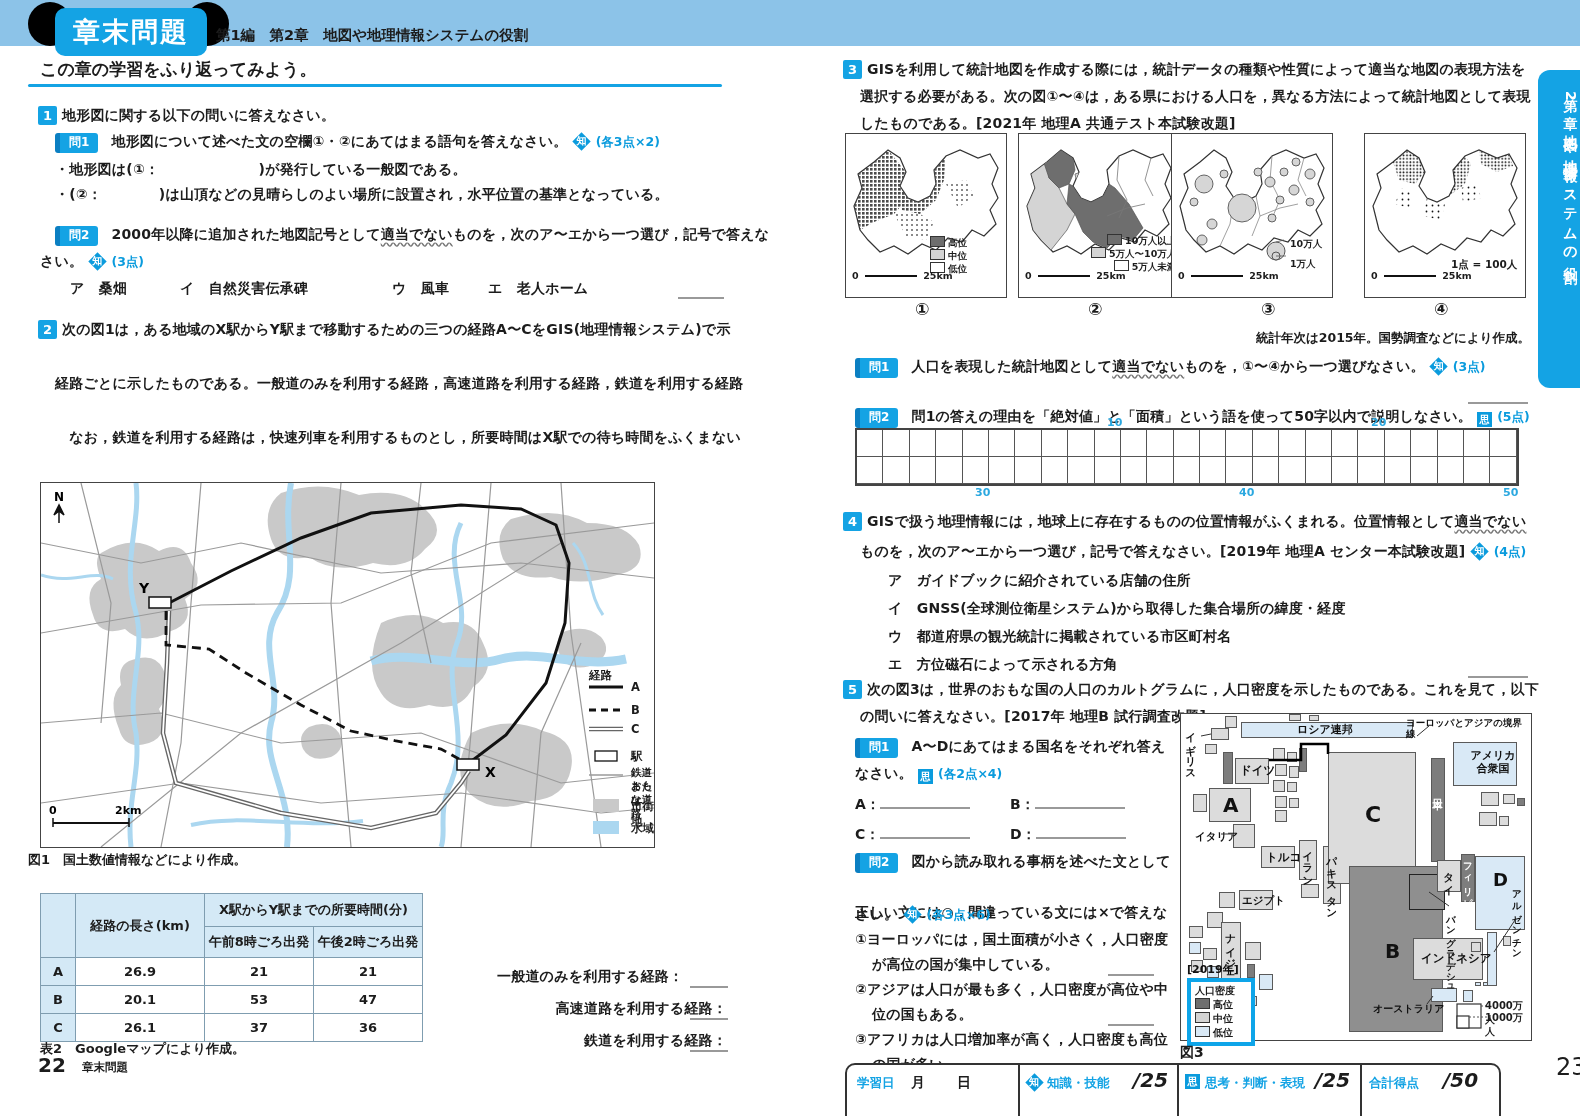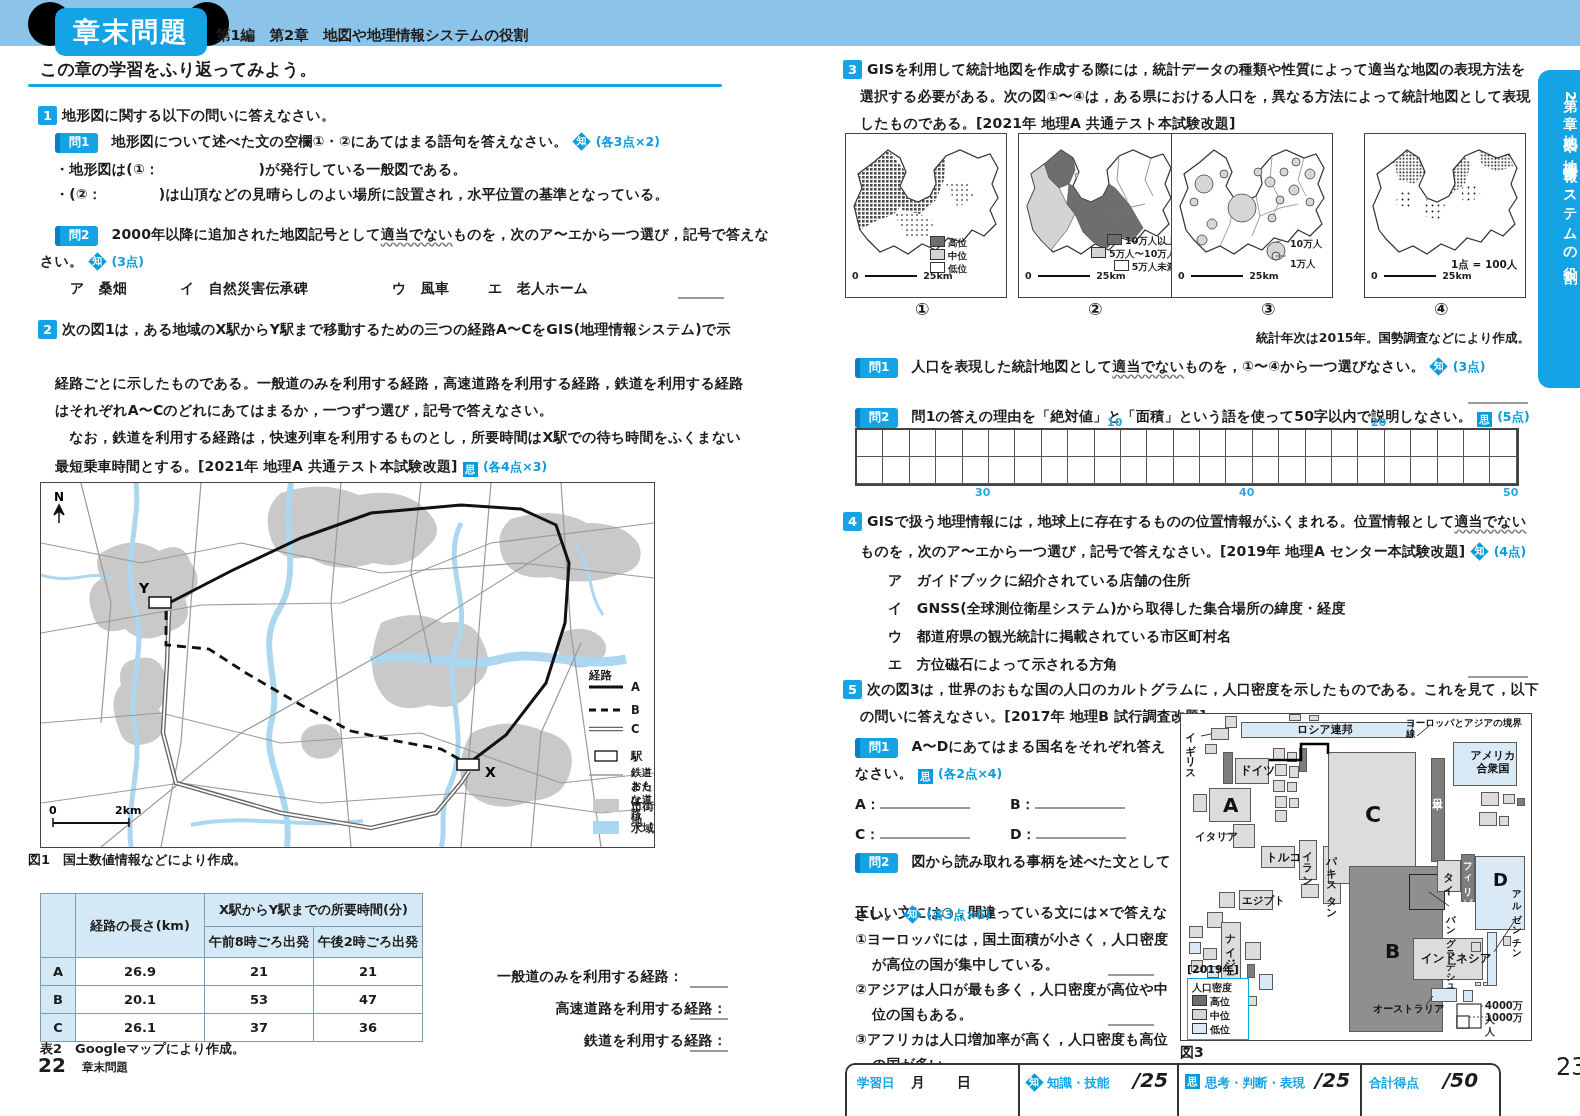--- a/index.html
+++ b/index.html
@@ -42,21 +42,21 @@
   .legsw{display:inline-block;width:13px;height:9px;border:1px solid #333;vertical-align:-1px;margin-right:3px;}
   .f-dk{background:#6e6e6e;} .f-md{background:#d4d4d4;} .f-wh{background:#ffffff;} .f-lb{background:#D9E9F6;}
   .mno{font-size:17px;font-weight:700;}
   
   .carto{border:1px solid #444;background:#fff;}
   .cb{position:absolute;border:1px solid #5a5a5a;box-sizing:border-box;}
   .cb.lg{background:#dcdcdc;} .cb.dk{background:#7d7d7d;} .cb.dk2{background:#8f8f8f;}
   .cb.lb{background:#D9E9F6;} .cb.bno{background:#8f8f8f;border:1.5px solid #222;}
   .cl{position:absolute;font-weight:700;color:#111;white-space:pre-line;line-height:1.15;}
   .cl.v{writing-mode:vertical-rl;letter-spacing:1px;}
-  .fig3leg{border:1px solid #0ea5e9;background:#fff;font-size:10px;font-weight:700;padding:2px 4px;line-height:14px;}
+  .fig3leg{border:4px solid #0ea5e9;background:#fff;font-size:10px;font-weight:700;padding:2px 4px;line-height:14px;}
   
   .score{border:2px solid #333;border-radius:10px;background:#fff;}
   .scorelab{color:#14A3E4;font-size:12.5px;font-weight:800;}
   .scoreval{font-size:20px;font-weight:700;font-style:italic;}
   .vdiv{width:1.5px;background:#333;}
   
   .sidetab{background:#14A3E4;border-radius:12px 0 0 12px;color:#fff;writing-mode:vertical-rl;
            font-size:14px;font-weight:800;text-align:left;padding-top:18px;letter-spacing:3px;}
 </style>
 </head>
@@ -93,27 +93,21 @@
   </div>
   <div class="ab t" style="left:70px;top:280px;">ア　桑畑</div>
   <div class="ab t" style="left:180px;top:280px;">イ　自然災害伝承碑</div>
   <div class="ab t" style="left:392px;top:280px;">ウ　風車</div>
   <div class="ab t" style="left:488px;top:280px;">エ　老人ホーム</div>
   <span class="ab ansline" style="left:678px;top:283px;"></span>
 
   <div class="ab qnum" style="left:38px;top:320px;">2</div>
   <div class="ab t" style="left:62px;top:321px;">次の図1は，ある地域のX駅からY駅まで移動するための三つの経路A〜CをGIS(地理情報システム)で示</div>
   <div class="ab t" style="left:55px;top:375px;">経路ごとに示したものである。一般道のみを利用する経路，高速道路を利用する経路，鉄道を利用する経路</div>
-  <div class="ab t" style="left:55px;top:402px;">はそれぞれA〜Cのどれにあてはまるか，一つずつ選び，記号で答えなさい。</div>
   <div class="ab t" style="left:55px;top:429px;">　なお，鉄道を利用する経路は，快速列車を利用するものとし，所要時間はX駅での待ち時間をふくまない</div>
-  <div class="ab" style="left:55px;top:456px;">
-    <span class="t">最短乗車時間とする。[2021年 地理A 共通テスト本試験改題]</span>
-    <span class="sqb">思</span>
-    <span class="pts">(各4点×3)</span>
-  </div>
 
   <div class="ab figbox" style="left:40px;top:482px;width:613px;height:364px;">
     <svg width="613" height="364" viewBox="0 0 613 364">
 
       <g fill="#C9C9C9" stroke="none">
         <path d="M60,70 q32,-20 58,-2 q24,-12 32,12 q16,22 -6,36 q10,24 -14,32 q-28,16 -46,-2 q-26,8 -32,-14 q-10,-26 8,-36 q-8,-20 0,-26 Z"></path>
         <path d="M88,178 q26,-10 34,8 q10,22 -4,40 q12,26 -10,34 q-24,8 -30,-14 q-12,-30 2,-44 q-4,-18 8,-24 Z"></path>
         <path d="M240,10 q40,-14 78,2 q44,-8 66,14 q24,22 0,40 q-18,22 -52,14 q-38,12 -64,-6 q-30,6 -38,-18 q-10,-30 10,-46 Z"></path>
         <path d="M340,140 q34,-16 62,0 q30,-6 40,20 q14,28 -10,44 q-12,26 -44,18 q-34,10 -48,-12 q-18,-26 0,-70 Z"></path>
         <path d="M430,250 q38,-18 72,-2 q34,8 28,38 q-6,30 -40,32 q-36,14 -60,-6 q-22,-22 0,-62 Z"></path>

